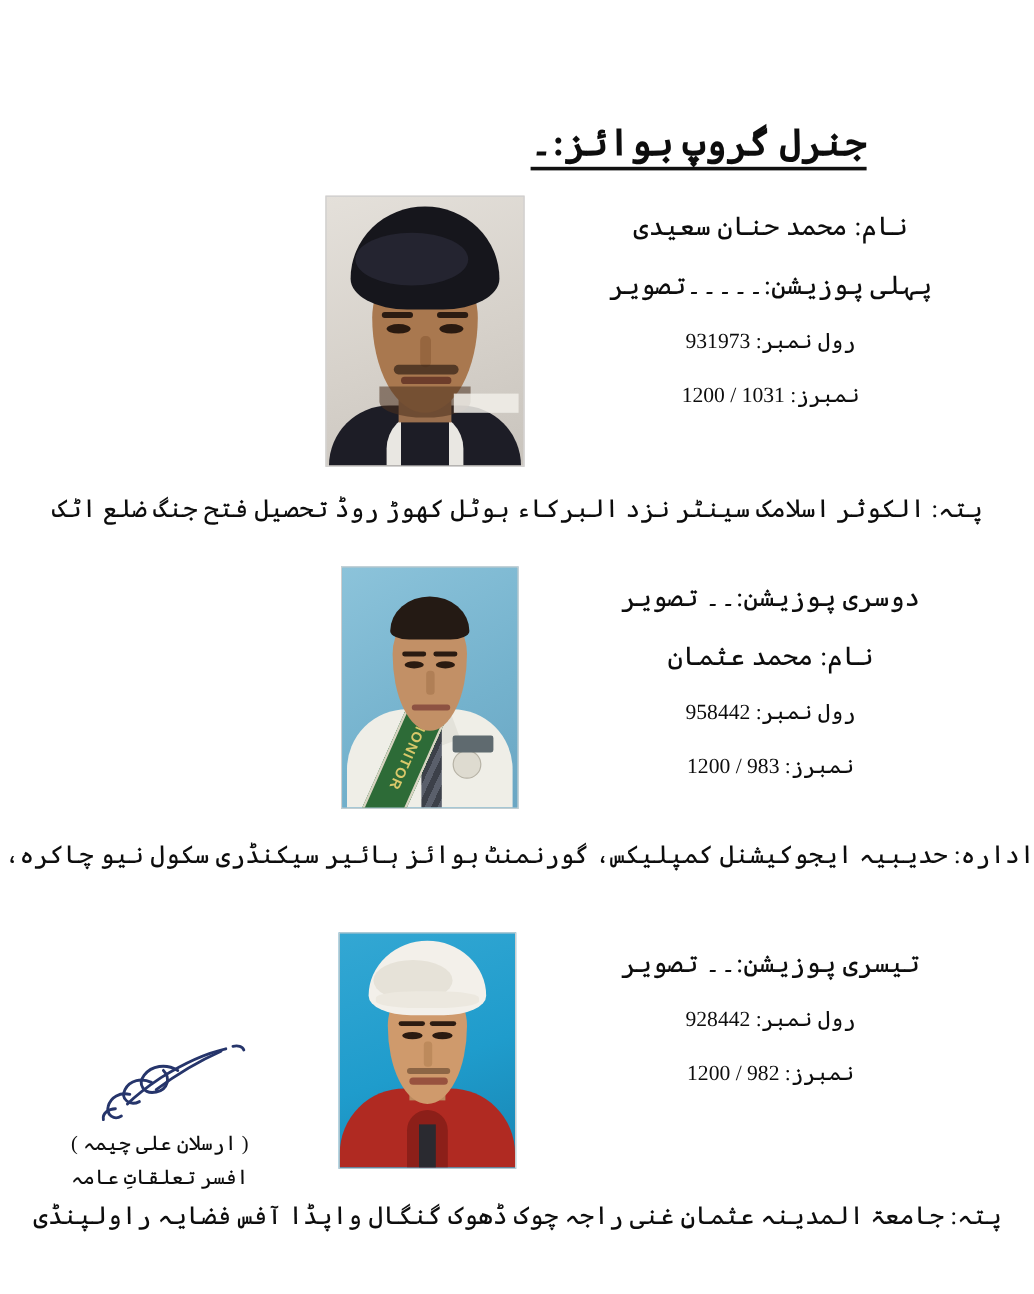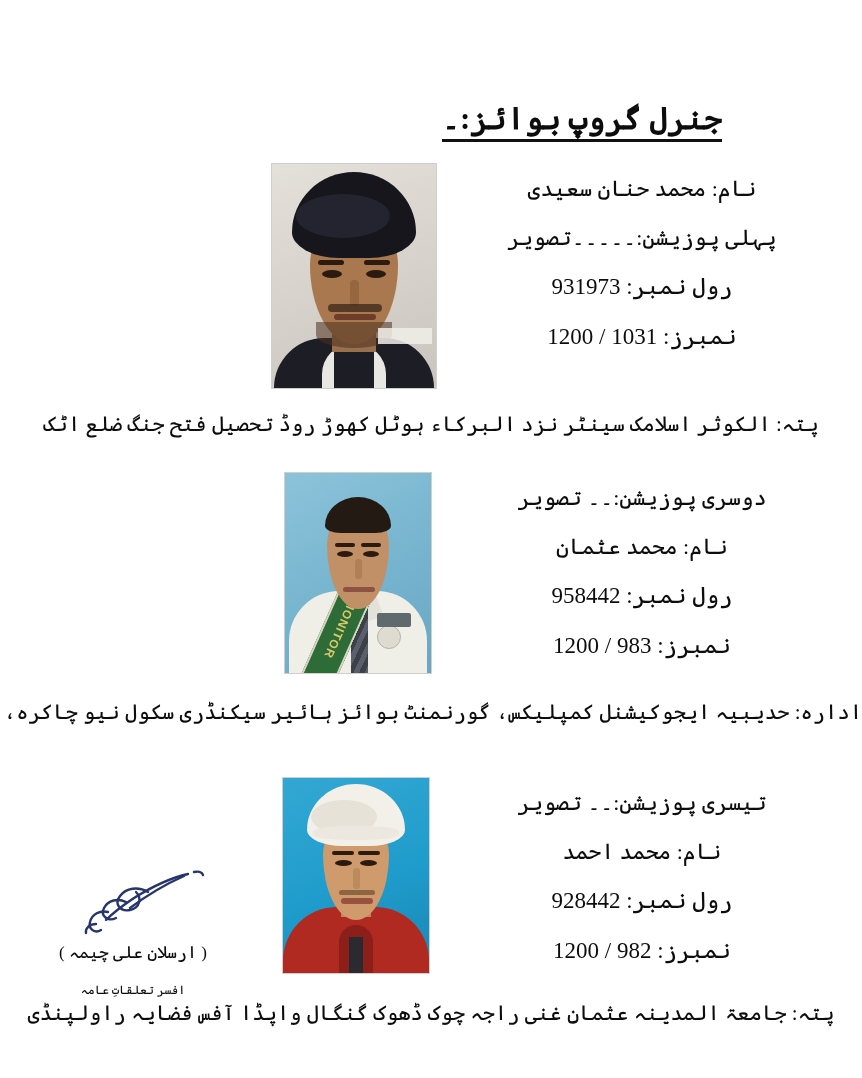--- a/index.html
+++ b/index.html
@@ -98,21 +98,21 @@
     text-align: center;
   }
   .field-line {
     font-size: 22px;
     line-height: 1.05;
     margin-bottom: 26px;
     white-space: nowrap;
     direction: rtl;
   }
   .field-line.num {
-    font-size: 23px;
+    font-size: 18px;
   }
 
   .address-line {
     position: absolute;
     width: 862px;
     left: 0;
     text-align: center;
     direction: rtl;
     font-size: 21px;
     white-space: nowrap;
@@ -134,22 +134,22 @@
     height: 74px;
     position: relative;
   }
   .sign-mark svg { position: absolute; left: 0; top: 0; }
   .sign-name {
     font-size: 17px;
     margin-top: 2px;
     white-space: nowrap;
   }
   .sign-desig {
-    font-size: 12px;
-    margin-top: 20px;
+    font-size: 17px;
+    margin-top: 8px;
     white-space: nowrap;
   }
 
   
   .ph-bg { position: absolute; inset: 0; }
   .ph-el { position: absolute; }
 </style>
 </head>
 <body>
 
@@ -270,21 +270,20 @@
       <div class="ph-el" style="left:49px;top:73px;width:22px;height:4px;background:#2b1b11;border-radius:3px;"></div>
       <div class="ph-el" style="right:49px;top:73px;width:22px;height:4px;background:#2b1b11;border-radius:3px;"></div>
 
       <div class="ph-el" style="left:70px;top:90px;width:7px;height:21px;background:#bd8a5c;border-radius:3px;"></div>
       <div class="ph-el" style="left:58px;top:120px;width:32px;height:6px;background:#98523f;border-radius:4px;"></div>
       <div class="ph-el" style="left:56px;top:112px;width:36px;height:5px;background:#4a2f1e;border-radius:3px;opacity:.5;"></div>
     </div>
 
     <div class="fields">
       <div class="field-line">تیسری پوزیشن:۔۔ تصویر</div>
-      <div class="field-line">نام: محمد احمد</div>
       <div class="field-line num">رول نمبر:  928442</div>
       <div class="field-line num">نمبرز:  982 / 1200</div>
     </div>
   </div>
 
   <div class="address-line addr-3">پتہ: جامعۃ المدینہ عثمانِ غنی راجہ چوک ڈھوک گنگال واپڈا آفس فضایہ راولپنڈی</div>
 
   <div class="sign-block">
     <div class="sign-mark">
       <svg width="190" height="74" viewBox="0 0 190 74" fill="none" xmlns="http://www.w3.org/2000/svg" aria-hidden="true">

